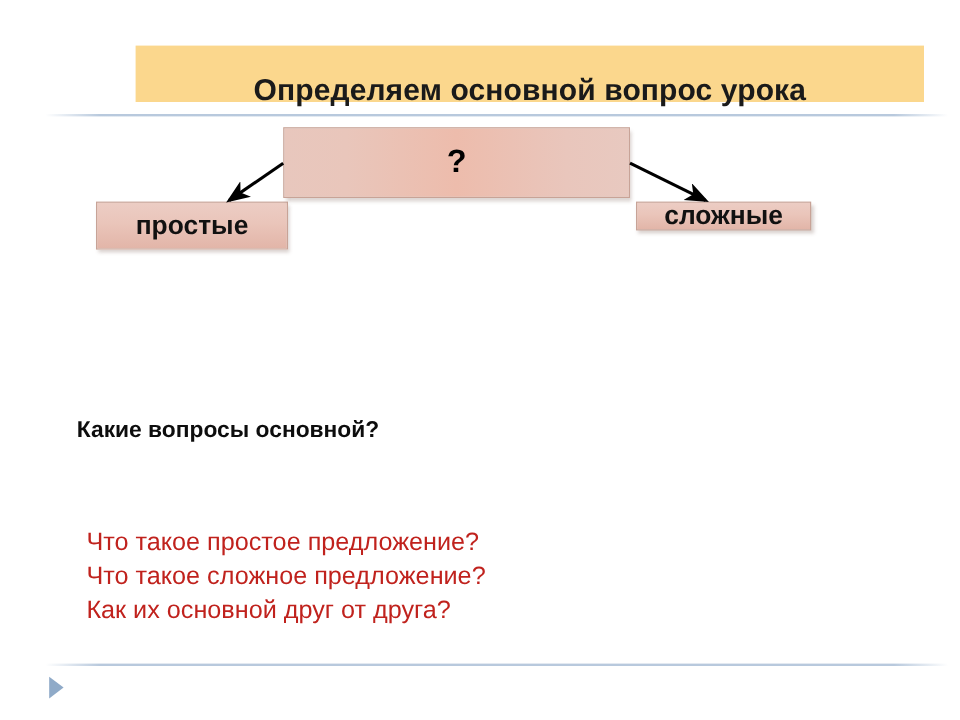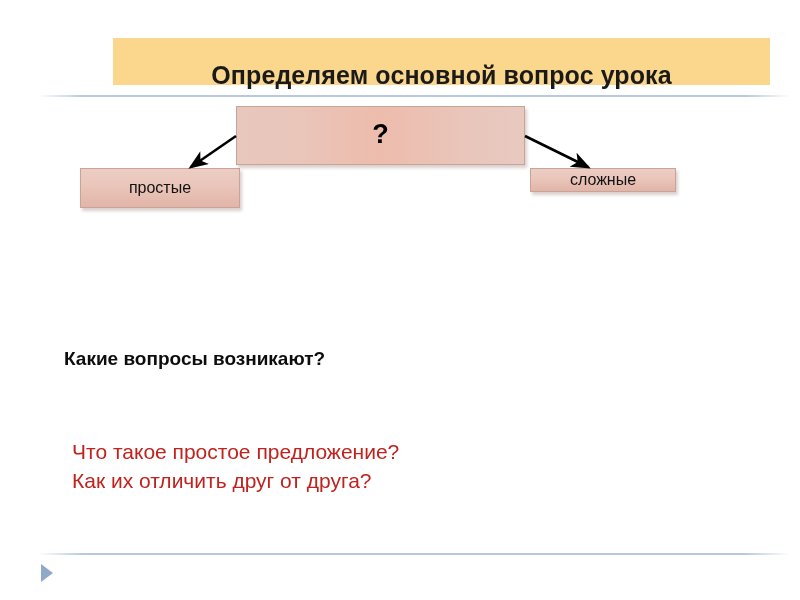--- a/index.html
+++ b/index.html
@@ -105,22 +105,22 @@
   #node-right {
     left: 530px;
     top: 168px;
     width: 146px;
     height: 24px;
     background: linear-gradient(to bottom,
         #eccdc4 0%, #eac5ba 45%, #e2b5a8 100%);
     z-index: 2;
   }
   .node-label {
-    font-size: 16px;
-    font-weight: 400;
+    font-size: 22px;
+    font-weight: 700;
     color: #111111;
     white-space: nowrap;
   }
   #arrows {
     position: absolute;
     left: 0;
     top: 0;
     width: 800px;
     height: 260px;
     z-index: 4;
@@ -197,24 +197,25 @@
         </marker>
         <marker id="arrowhead-r" markerWidth="8" markerHeight="8" refX="6.4" refY="3" orient="auto" markerUnits="strokeWidth">
           <path d="M0,0 L7.6,3 L0,6 L2,3 Z" fill="#000000"></path>
         </marker>
       </defs>
       <line x1="236" y1="136" x2="191" y2="167" stroke="#000000" stroke-width="2.6" marker-end="url(#arrowhead-l)"></line>
       <line x1="525" y1="136" x2="588" y2="167" stroke="#000000" stroke-width="2.6" marker-end="url(#arrowhead-r)"></line>
     </svg>
   </div>
 
-  <div id="prompt-heading">Какие вопросы возникают?</div>
+  <div id="prompt-heading">Какие вопросы основной?</div>
 
   <ul id="question-list">
     <li>Что такое простое предложение?</li>
-    <li>Как их отличить друг от друга?</li>
+    <li>Что такое сложное предложение?</li>
+    <li>Как их основной друг от друга?</li>
   </ul>
 
   <div id="rule-bottom" class="rule"></div>
 
   <div id="next-marker"></div>
 
 </div>
 
 </body></html>

